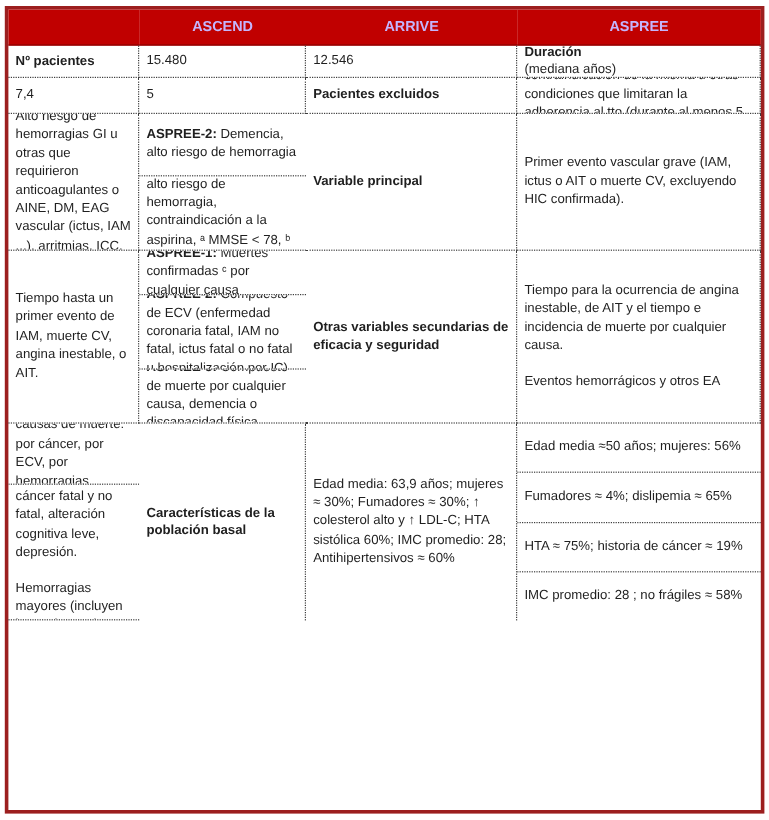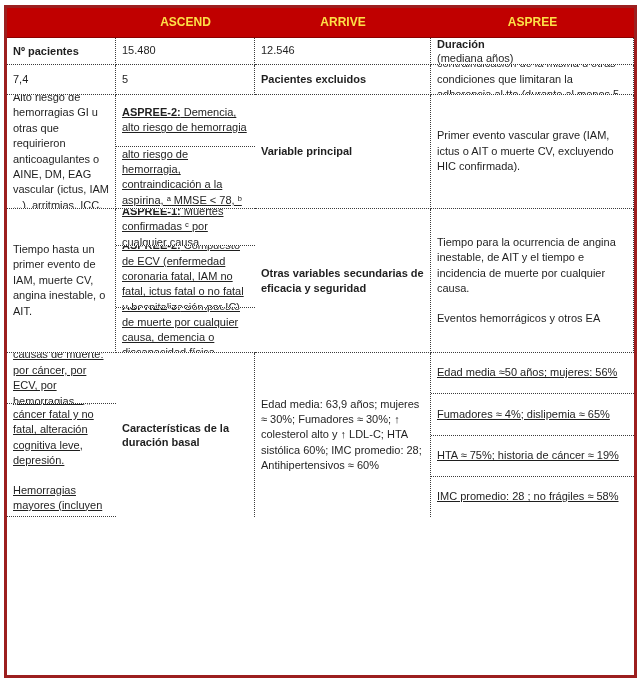--- a/index.html
+++ b/index.html
@@ -20,27 +20,27 @@
     border-right:1px dotted #3c3c3c;
     border-bottom:1px dotted #3c3c3c;
     display:flex; flex-direction:column; justify-content:center;
     padding:3px 6px;
     font-size:11px; line-height:1.4;
     overflow:hidden;
   }
   .lastcol { border-right:none; }
   .lastrow { border-bottom:none; }
   .hdr {
-    background:#c00000; color:#fde047; font-weight:bold; font-size:12px;
+    background:#c00000; color:#c4b5fd; font-weight:bold; font-size:12px;
     align-items:center; justify-content:center;
     border-right:none; border-bottom:1px solid #8b0000;
   }
   .label { font-weight:bold; line-height:1.3; }
   .sublabel { font-weight:normal; }
-  .multi { padding:0; justify-content:stretch;text-decoration:underline; }
+  .multi { padding:0; justify-content:stretch; }
   .sub {
     display:flex; flex-direction:column; justify-content:center;
     padding:2px 6px; border-bottom:1px dotted #3c3c3c; overflow:hidden;
   }
   .sub:last-child { border-bottom:none; }
   .b { font-weight:bold; }
   .p2 { margin-top:14px; }
 </style>
 </head>
 <body>
@@ -98,21 +98,21 @@
   <div class="c lastcol multi">
     <div class="sub" style="flex:30">
       <div><span class="b">ASPREE-1:</span><span> Otras causas de muerte: por cáncer, por ECV, por hemorragias mayores, otros)</span></div>
     </div>
     <div class="sub" style="flex:70">
       <div><span class="b">ASPREE-3:</span><span> ECV fatal y no fatal (incluyen ictus), cáncer fatal y no fatal, alteración cognitiva leve, depresión.</span></div>
       <div class="p2">Hemorragias mayores (incluyen las anticoagulantes e ictus hemorrágico).</div>
     </div>
   </div>
 
-  <div class="c label lastrow">Características de la duración basal</div>
+  <div class="c label lastrow">Características de la población basal</div>
   <div class="c lastrow">Edad media: 63,9 años; mujeres ≈ 30%; Fumadores ≈ 30%; ↑ colesterol alto y ↑ LDL-C; HTA sistólica 60%; IMC promedio: 28; Antihipertensivos ≈ 60%</div>
   <div class="c lastcol lastrow multi">
     <div class="sub" style="flex:25">
       <div>Edad media ≈50 años; mujeres: 56%</div>
     </div>
     <div class="sub" style="flex:25">
       <div>Fumadores ≈ 4%; dislipemia ≈ 65%</div>
     </div>
     <div class="sub" style="flex:25">
       <div>HTA ≈ 75%; historia de cáncer ≈ 19%</div>

